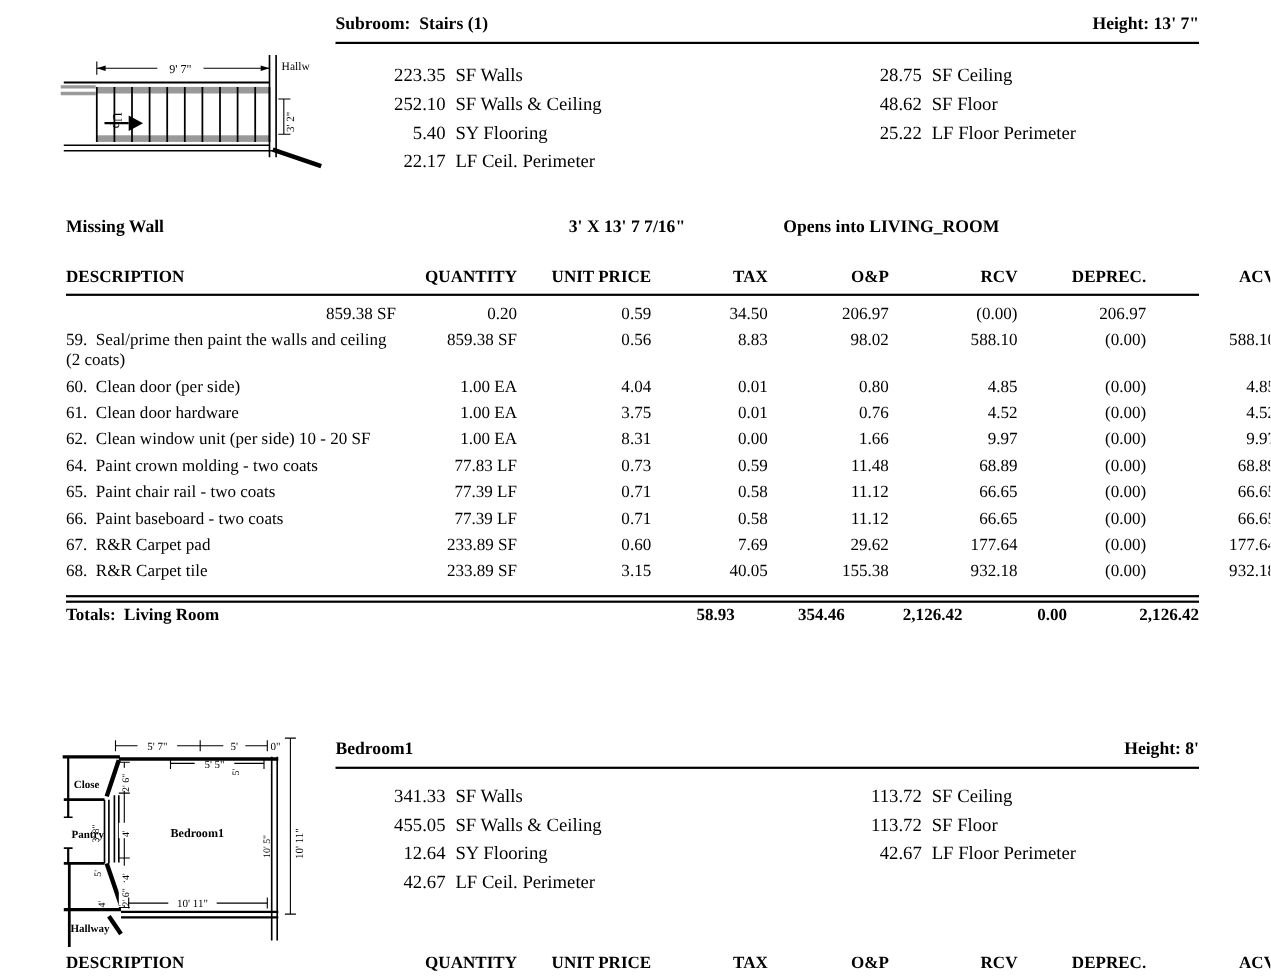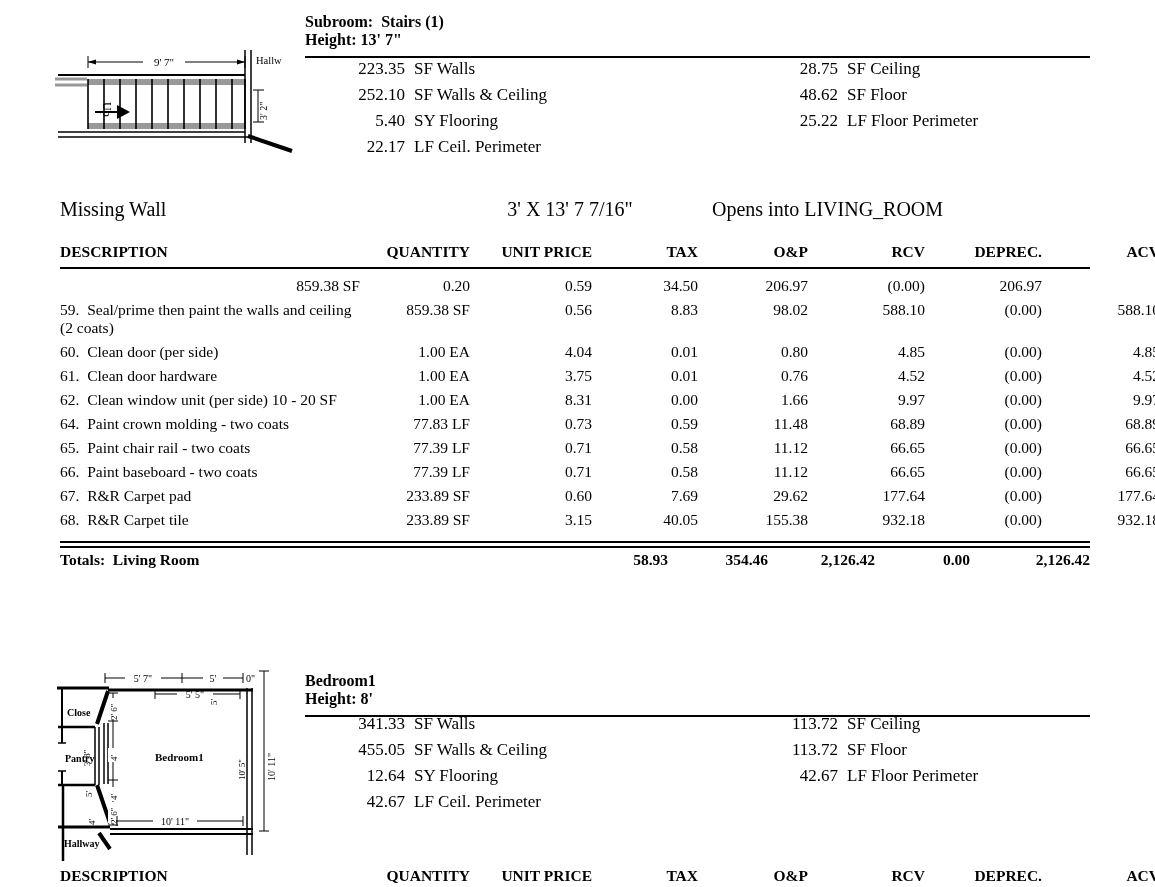--- a/index.html
+++ b/index.html
@@ -2,29 +2,29 @@
 <html><head>
 <meta charset="utf-8">
 <style>
   html,body{margin:0;padding:0;background:#fff;}
   #page{position:relative;width:1155px;height:887px;background:#fff;overflow:hidden;
         font-family:"Liberation Serif","DejaVu Serif",serif;color:#000;}
   .abs{position:absolute;}
   
   .sec-header{display:flex;justify-content:space-between;
               border-bottom:2px solid #000;padding-bottom:7px;font-weight:bold;font-size:16px;
-              white-space:pre-wrap;flex-direction:column;}
+              white-space:pre-wrap;}
   
   .meas{font-size:17px;}
   .meas-row{display:flex;line-height:26px;}
   .meas-val{width:100px;text-align:right;flex:none;}
   .meas-val.wide{width:123px;}
   .meas-lab{margin-left:9px;white-space:pre;}
   
-  .mw{font-weight:normal;font-size:20px;}
+  .mw{font-weight:bold;font-size:16px;}
   
   .grid{display:grid;grid-template-columns:300px 100px 112px 96px 100px 107px 107px 108px;gap:10px;}
   .grid-tot{display:grid;grid-template-columns:512px 96px 100px 107px 107px 108px;}
   .cell{text-align:right;font-size:15.5px;padding:3px 0;}
   .cell.desc{text-align:left;white-space:pre-wrap;padding-right:8px;}
   .hdr .cell{font-weight:bold;padding:0 0 6px 0;}
   .hdr{border-bottom:2px solid #000;}
   .dbl-rule{height:3px;border-top:2px solid #000;border-bottom:2px solid #000;margin-top:9px;}
   .tot .cell{font-weight:bold;}
   .tot .cell.dep{padding-right:12px;}

